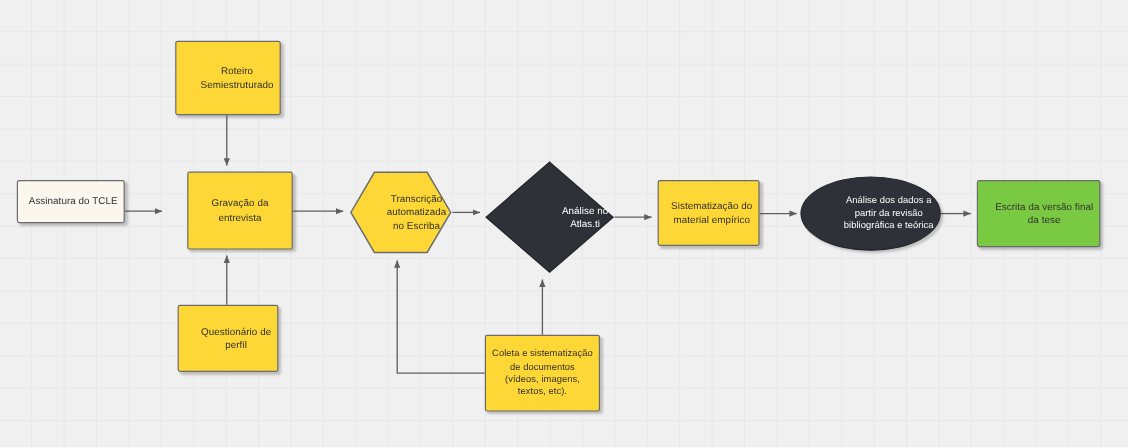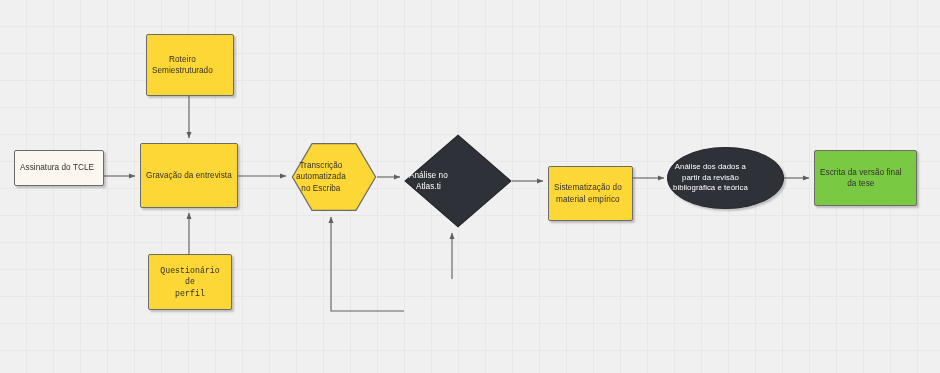--- a/index.html
+++ b/index.html
@@ -31,21 +31,21 @@
     top: 0;
     width: 940px;
     height: 373px;
   }
 
   .node {
     position: absolute;
     box-sizing: border-box;
     display: flex;
     align-items: center;
-    justify-content: flex-start;
+    justify-content: flex-end;
     text-align: center;
     font-size: 8.2px;
     line-height: 11.5px;
     letter-spacing: 0.05px;
     color: #33302e;
     z-index: 3;
   }
 
   .node .lbl {
     display: block;
@@ -144,25 +144,25 @@
 
   <div class="node rect fill-cream" style="left:14px; top:150px; width:90px; height:36px;">
     <span class="lbl">Assinatura do TCLE</span>
   </div>
 
   <div class="node rect fill-yellow" style="left:146px; top:34px; width:88px; height:62px;">
     <span class="lbl">Roteiro
 Semiestruturado</span>
   </div>
 
-  <div class="node rect fill-yellow" style="left:140px; top:143px; width:98px; height:65px;">
+  <div class="node rect fill-yellow" style="left:156px; top:143px; width:88px; height:65px;">
     <span class="lbl">Gravação da entrevista</span>
   </div>
 
-  <div class="node rect fill-yellow" style="left:148px; top:254px; width:84px; height:56px;font-family:Liberation Mono, monospace;">
+  <div class="node rect fill-yellow" style="left:148px; top:254px; width:84px; height:56px;">
     <span class="lbl">Questionário de
 perfil</span>
   </div>
 
   <div class="node hex" style="left:291px; top:142px; width:86px; height:70px;">
     <svg class="hexshape" viewBox="0 0 86 70" xmlns="http://www.w3.org/2000/svg">
       <polygon points="21,1.6 65,1.6 84.6,35 65,68.4 21,68.4 1.4,35" fill="#fcd735" stroke="#6b6b6b" stroke-width="1.2"></polygon>
     </svg>
     <span class="lbl">Transcrição
 automatizada
@@ -170,22 +170,28 @@
   </div>
 
   <div class="node diamond" style="left:404px; top:134px; width:108px; height:94px;">
     <svg class="dshape" viewBox="0 0 108 94" xmlns="http://www.w3.org/2000/svg">
       <polygon points="54,1.2 106.8,47 54,92.8 1.2,47" fill="#2e3238" stroke="#24272b" stroke-width="1.2"></polygon>
     </svg>
     <span class="lbl">Análise no
 Atlas.ti</span>
   </div>
 
-
-  <div class="node rect fill-yellow" style="left:548px; top:150px; width:85px; height:55px;margin-top:16px;">
+  <div class="node rect fill-yellow small" style="left:404px; top:279px; width:96px; height:64px;">
+    <span class="lbl">Coleta e sistematização
+de documentos
+(vídeos, imagens,
+textos, etc).</span>
+  </div>
+
+  <div class="node rect fill-yellow" style="left:548px; top:150px; width:85px; height:55px;">
     <span class="lbl">Sistematização do
 material empírico</span>
   </div>
 
   <div class="node rect fill-green" style="left:814px; top:150px; width:103px; height:56px;">
     <span class="lbl">Escrita da versão final
 da tese</span>
   </div>
 
   <div class="node ellipse small" style="left:667px; top:147px; width:117px; height:62px;">

